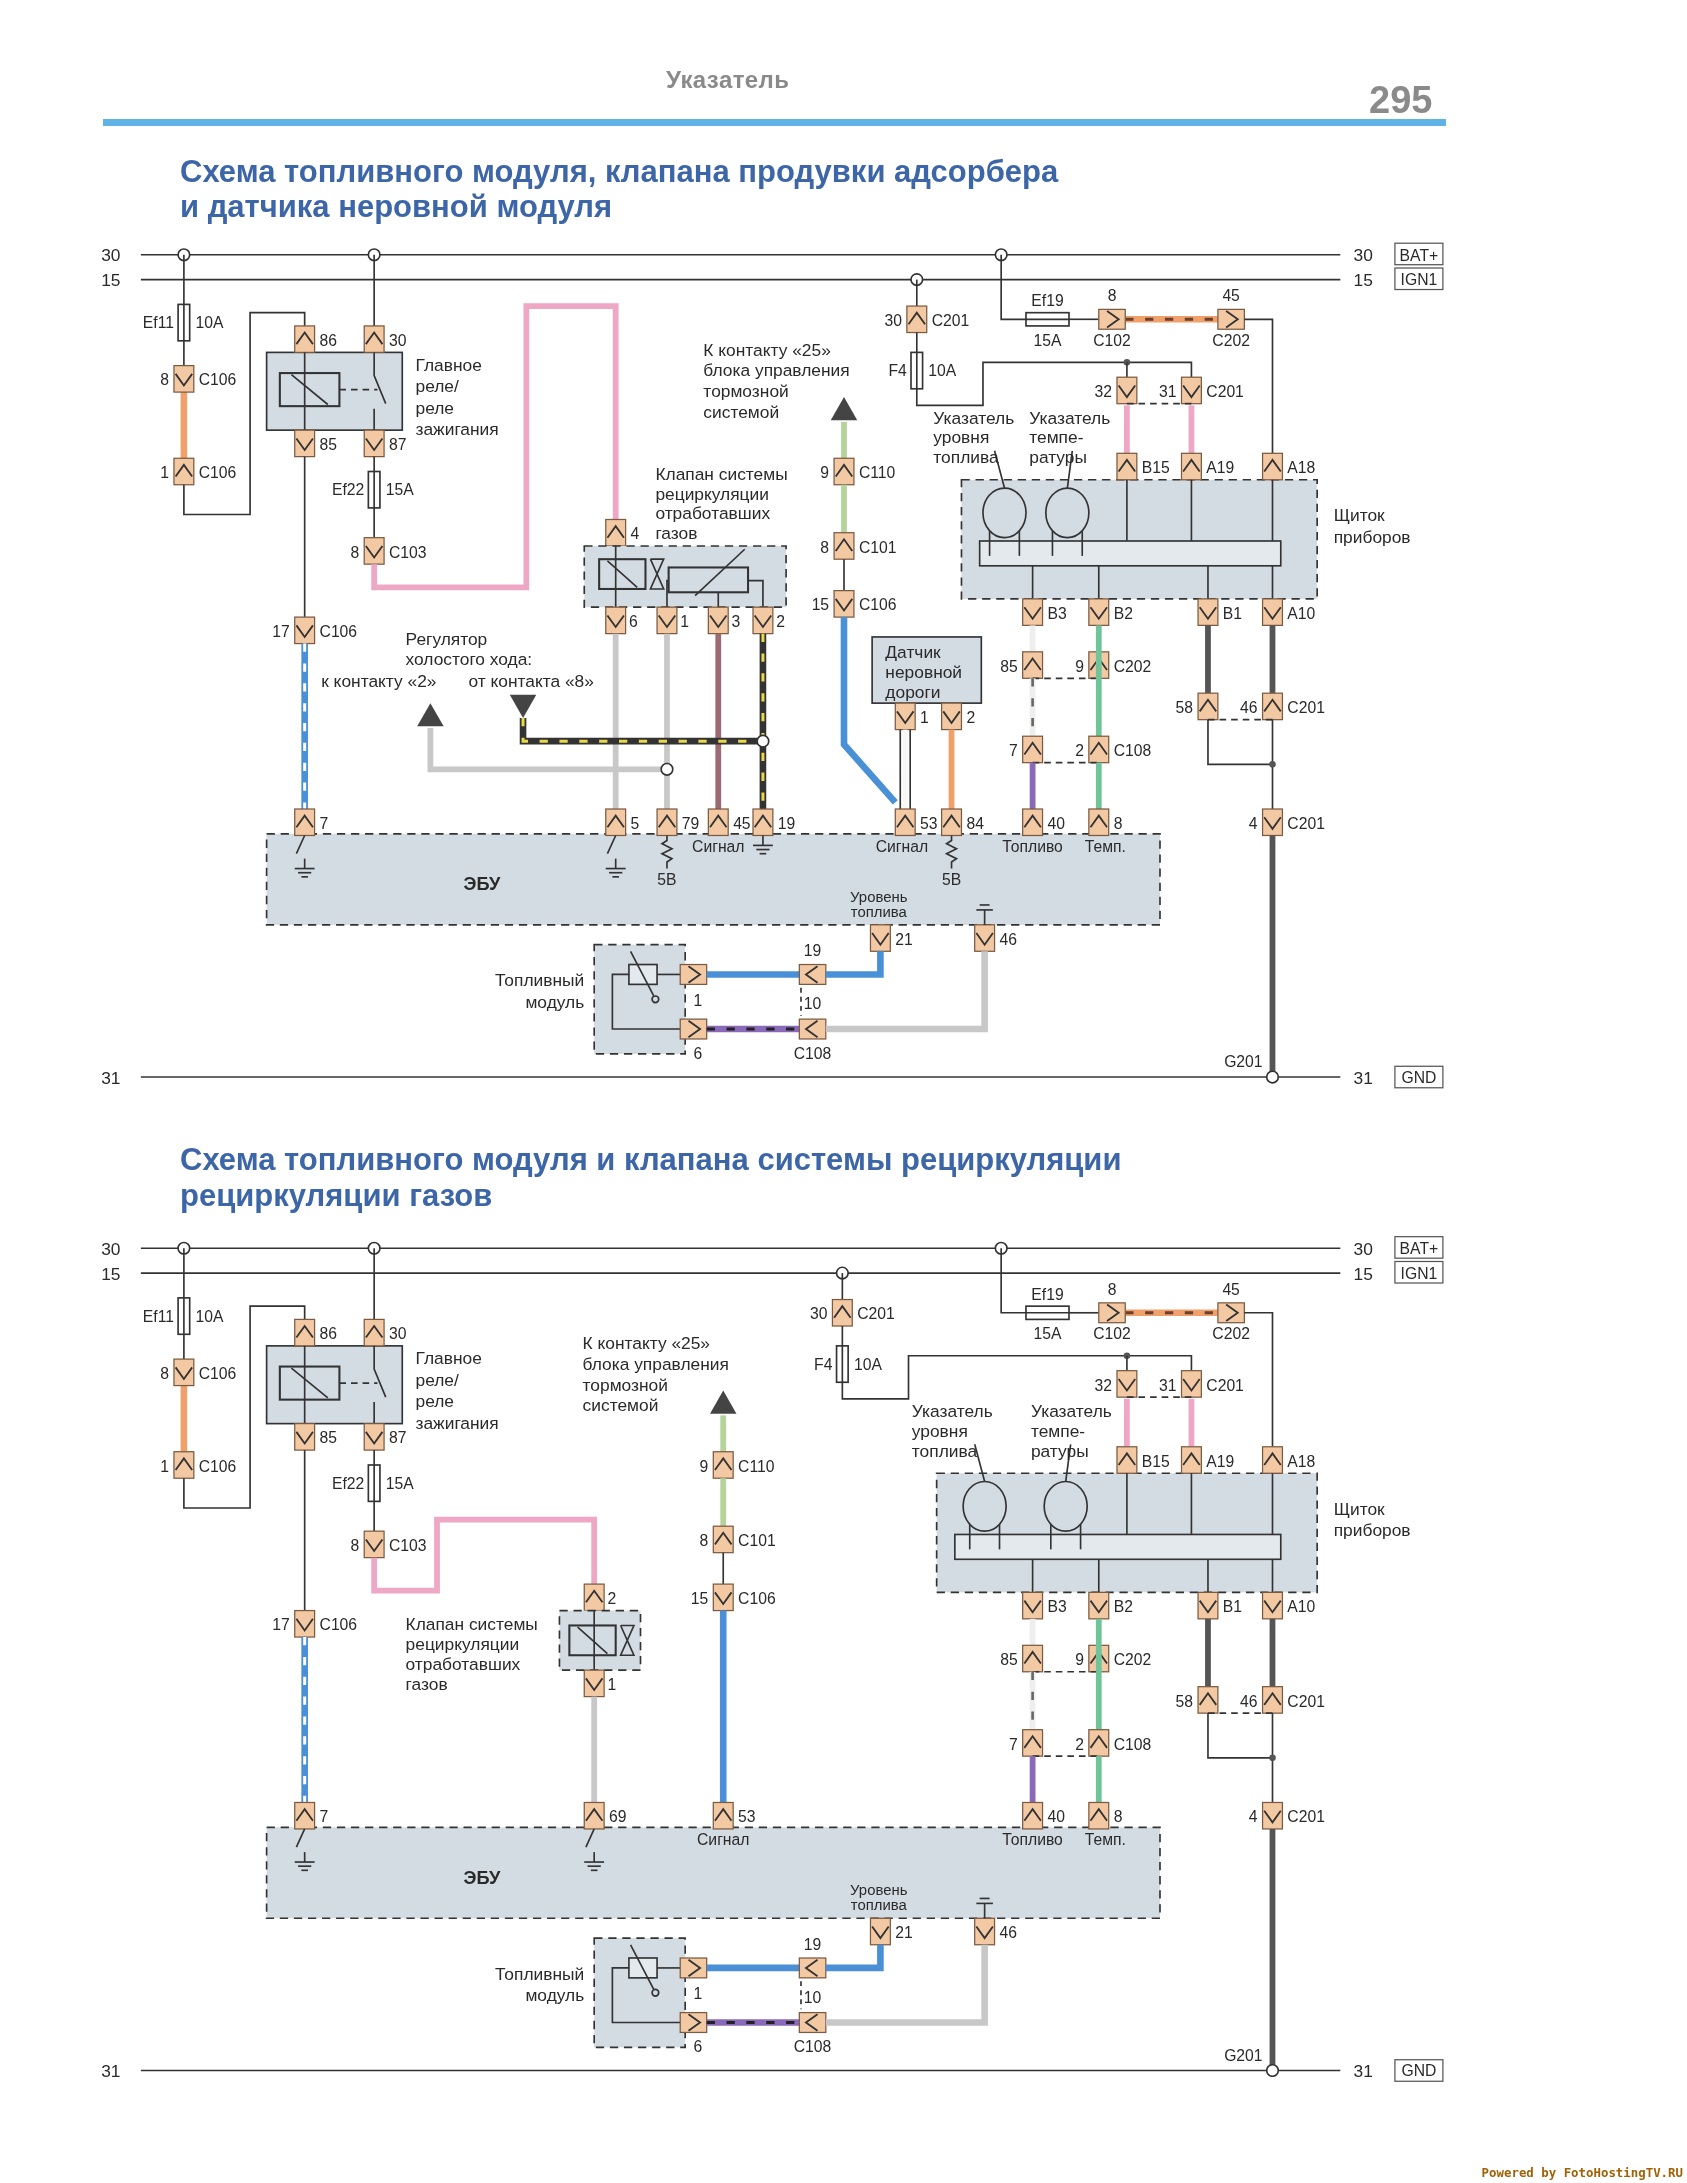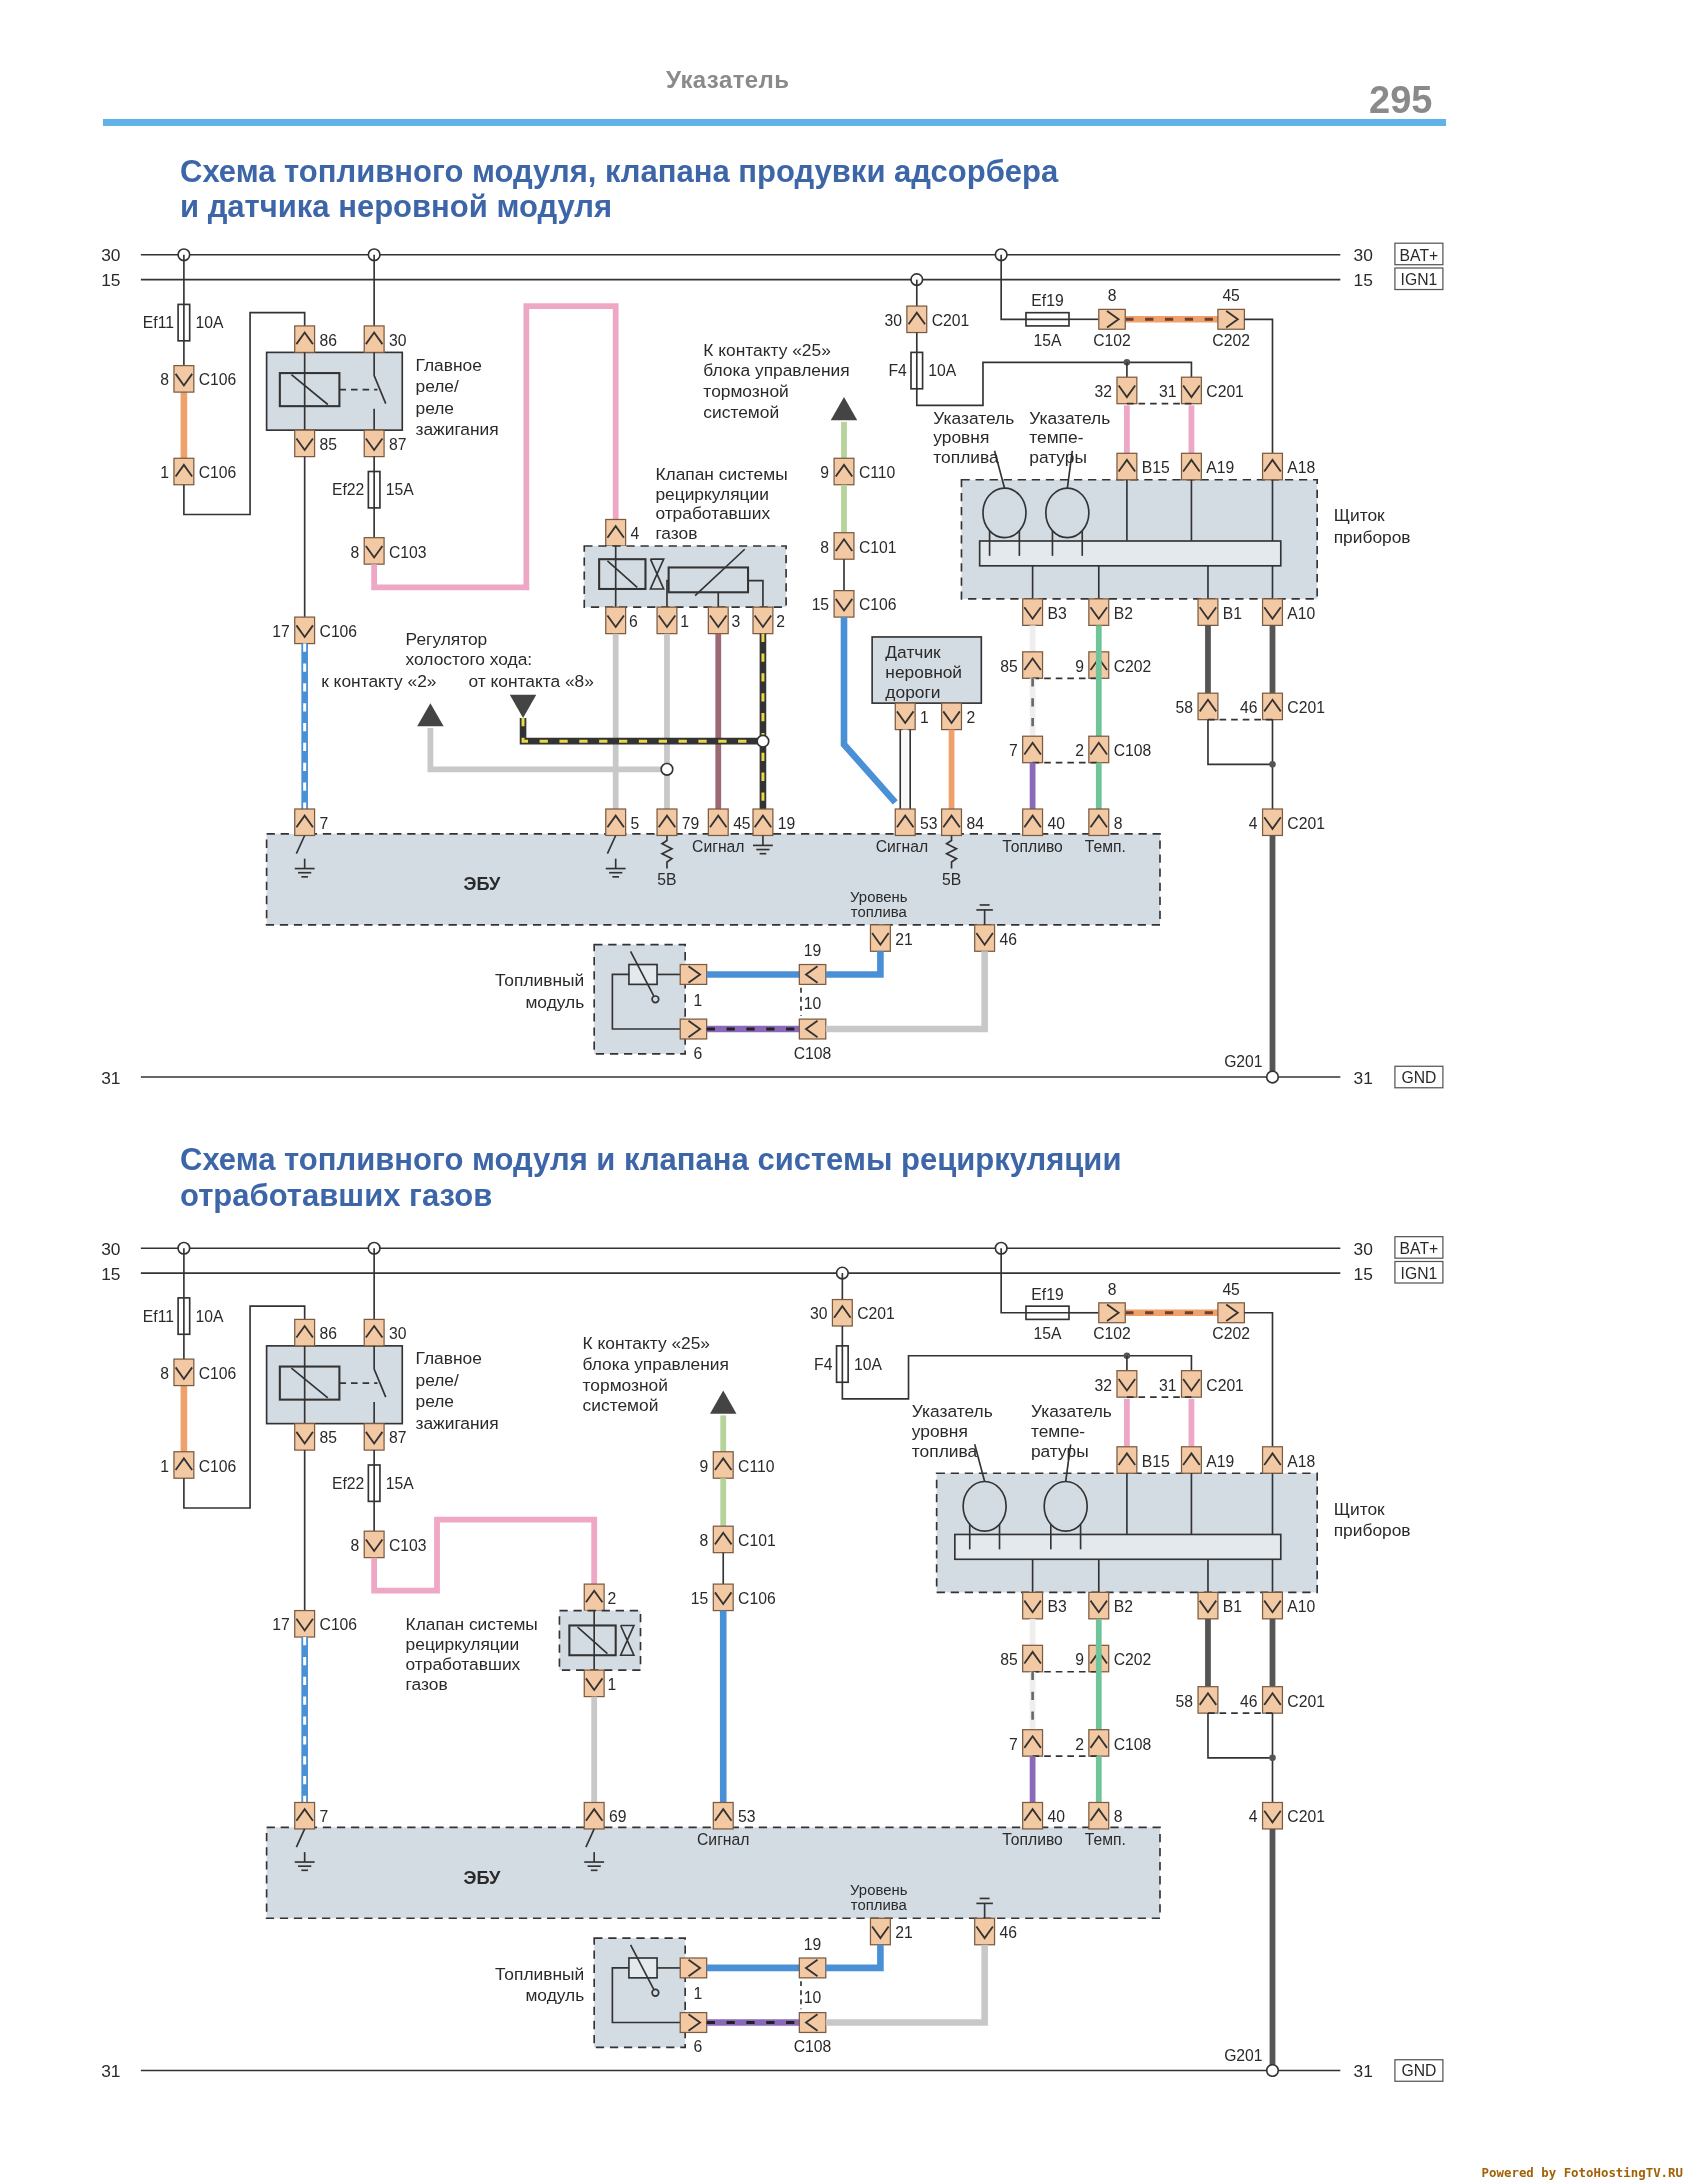--- a/index.html
+++ b/index.html
@@ -15,21 +15,21 @@
 </head>
 <body>
 
 <div class="hdr-section">Указатель</div>
 <div class="hdr-page">295</div>
 <div class="rule"></div>
 
 <div class="title" style="top:154px">Схема топливного модуля, клапана продувки адсорбера</div>
 <div class="title" style="top:189px">и датчика неровной модуля</div>
 <div class="title" style="top:1142px">Схема топливного модуля и  клапана системы рециркуляции</div>
-<div class="title" style="top:1178px">отработавших газов</div>
+<div class="title" style="top:1178px">рециркуляции газов</div>
 
 <svg id="canvas" width="1688" height="2183" viewBox="0 0 2040 2639">
   <g id="d0">
       <polyline points="170,308 1620,308" fill="none" stroke="#333" stroke-width="2" stroke-linejoin="miter"></polyline>
       <polyline points="170,338 1620,338" fill="none" stroke="#333" stroke-width="2" stroke-linejoin="miter"></polyline>
       <polyline points="170,1302 1620,1302" fill="none" stroke="#333" stroke-width="2" stroke-linejoin="miter"></polyline>
       <text x="122" y="316" font-size="21" text-anchor="start" font-weight="normal">30</text>
       <text x="122" y="346" font-size="21" text-anchor="start" font-weight="normal">15</text>
       <text x="122" y="1310" font-size="21" text-anchor="start" font-weight="normal">31</text>
       <text x="1636" y="316" font-size="21" text-anchor="start" font-weight="normal">30</text>

